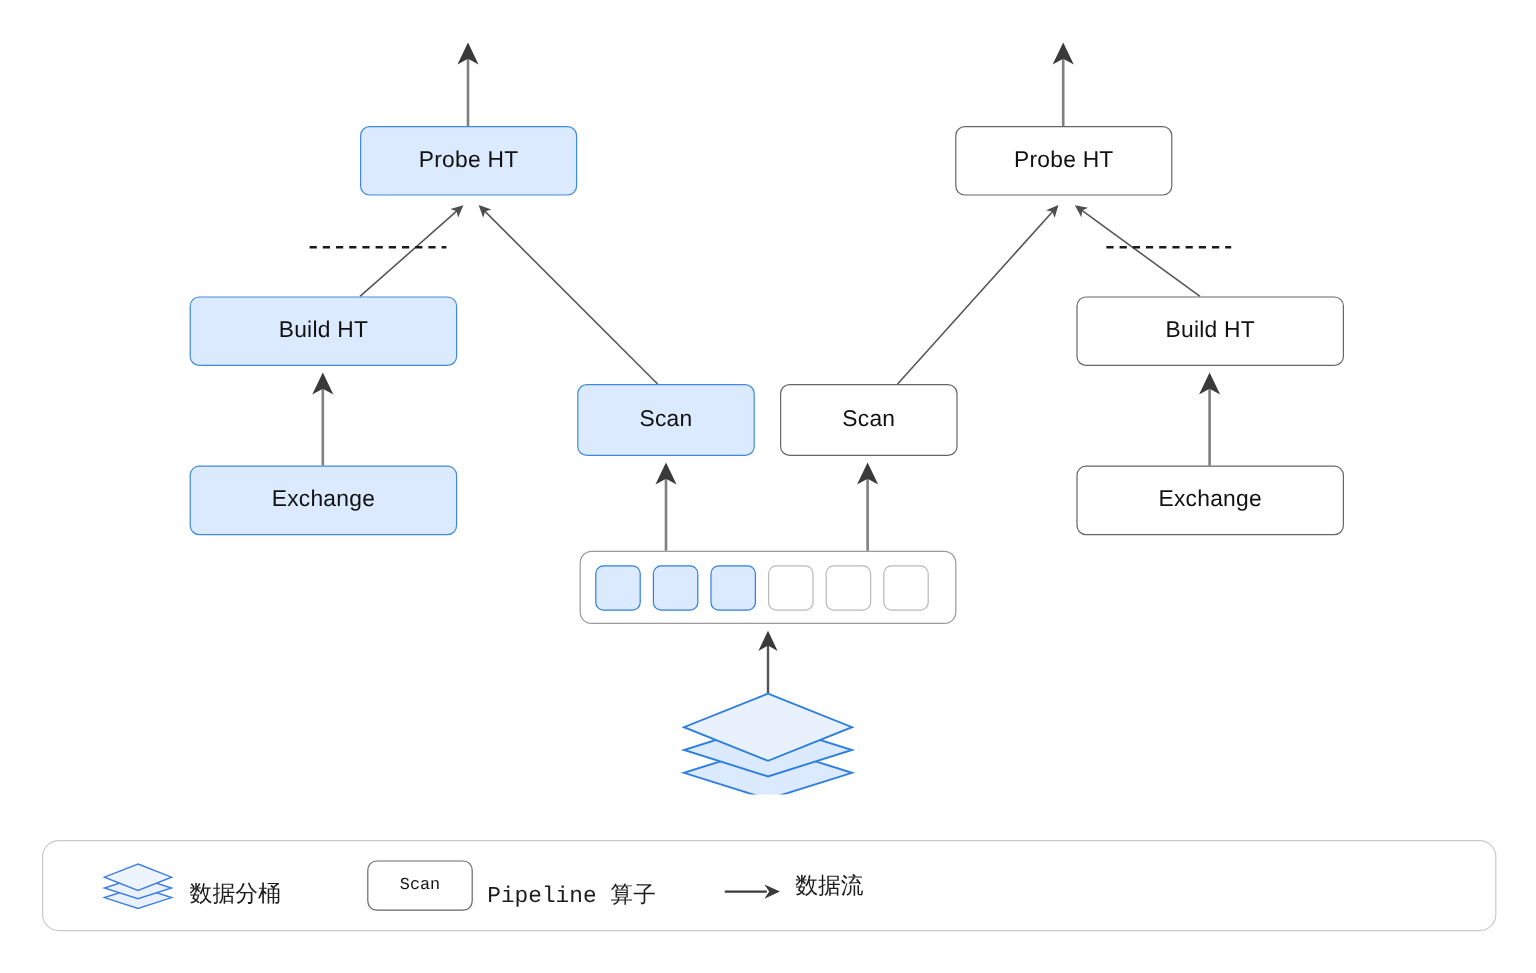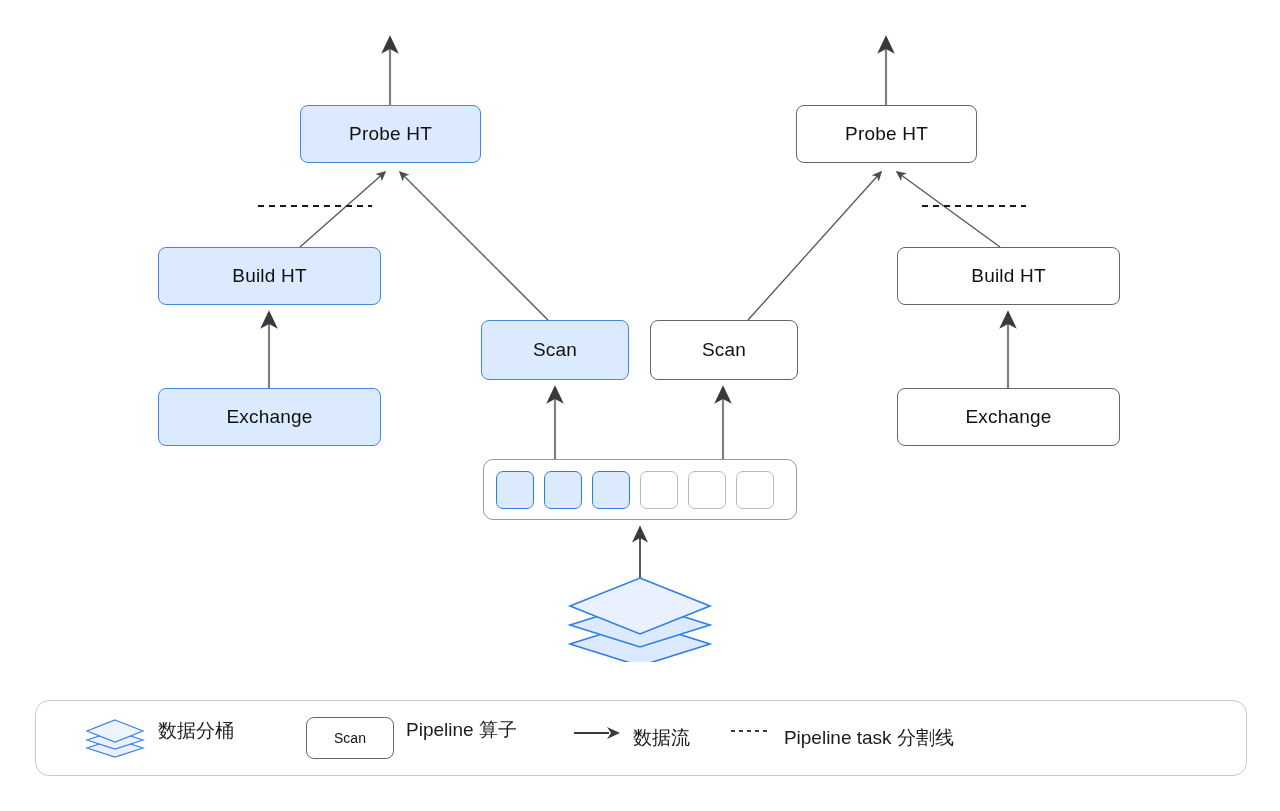--- a/index.html
+++ b/index.html
@@ -82,24 +82,25 @@
     box-sizing: border-box;
     border: 1.2px solid #c9c9c9;
     border-radius: 14px;
     background: #ffffff;
     display: flex;
     align-items: center;
     padding-left: 48px;
   }
   .legend-item {
     display: flex;
-    align-items: flex-start;
+    align-items: flex-end;
     font-size: 19px;
     color: #1c1c1c;
     white-space: nowrap;
+    font-family: Liberation Mono, monospace;
   }
   .legend-label { margin-left: 12px; }
   .legend-gap-a { width: 72px; }
   .legend-gap-b { width: 56px; }
   .legend-gap-c { width: 40px; }
   .legend-gap-d { width: 42px; }
   .legend-op {
     box-sizing: border-box;
     width: 88px;
     height: 42px;
@@ -262,24 +263,18 @@
     <div class="legend-item">
       <svg width="48" height="16" viewBox="0 0 48 16">
         <line x1="1" y1="8" x2="36" y2="8" stroke="#3a3a3a" stroke-width="1.8"></line>
         <path d="M34,2 L47,8 L34,14 L38,8 Z" fill="#3a3a3a"></path>
       </svg>
       <span class="legend-label">数据流</span>
     </div>
 
     <div class="legend-gap-c"></div>
 
-    <div class="legend-item">
-      <svg width="42" height="12" viewBox="0 0 42 12">
-        <line x1="1" y1="6" x2="41" y2="6" stroke="#3a3a3a" stroke-width="1.8" stroke-dasharray="4 4"></line>
-      </svg>
-      <span class="legend-label">Pipeline task 分割线</span>
-    </div>
 
     <div class="legend-gap-d"></div>
 
 
   </div>
 </div>
 
 </body></html>

